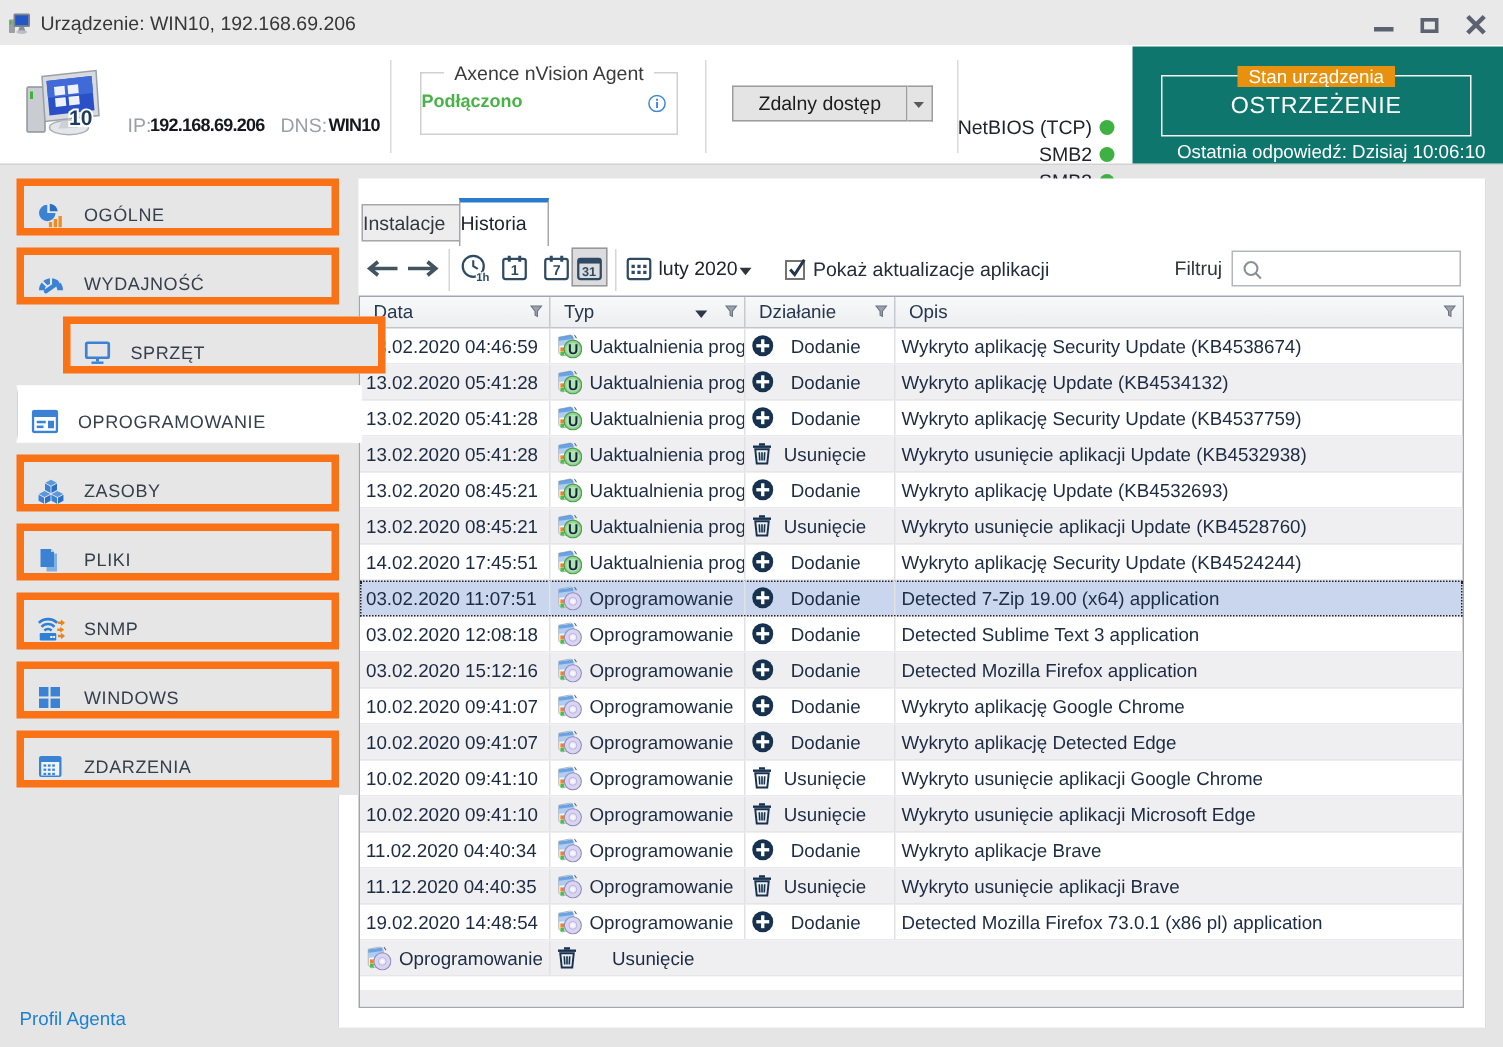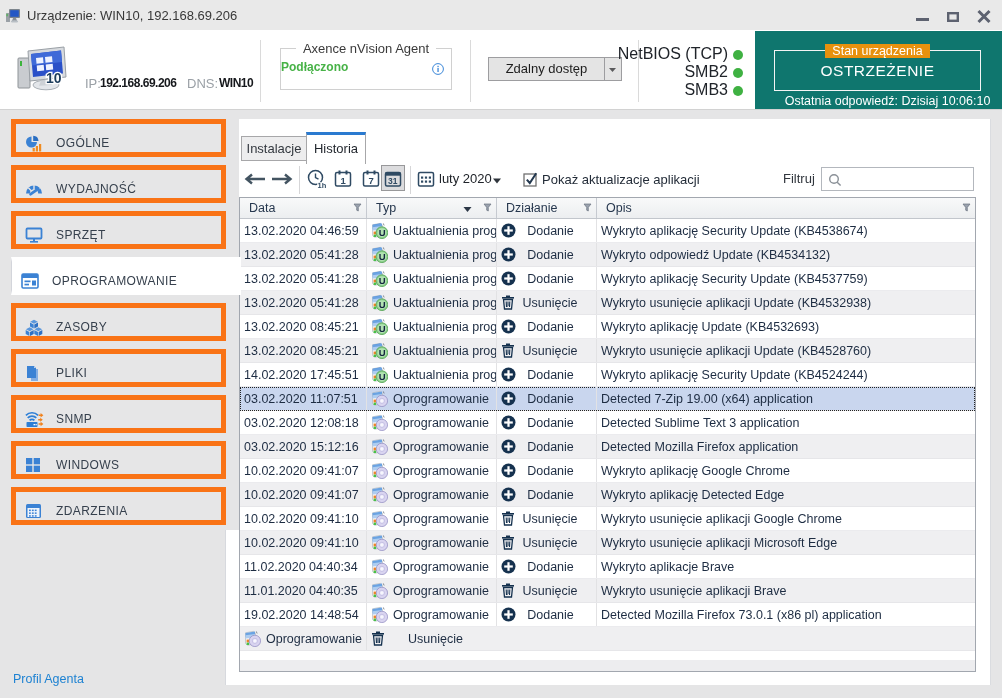--- a/index.html
+++ b/index.html
@@ -12,30 +12,30 @@
 .header { position:absolute; left:0; top:30px; width:1002px; height:80px; background:#ffffff; border-bottom:1px solid #d2d2d2; }
 .hsep { position:absolute; top:10px; height:62px; width:1px; background:#dadada; }
 .iplbl { color:#9aa0a6; font-size:13px; }
 .ipval { color:#16181c; font-size:12px; font-weight:bold; letter-spacing:-0.5px; }
 .fieldset { position:absolute; border:1px solid #d0d0d0; }
 .fieldset .legend { position:absolute; top:-8px; left:0; right:0; text-align:center; font-size:13px; }
 .fieldset .legend span { background:#fff; padding:0 7px; color:#3a3a3a; }
 .btn { position:absolute; left:488px; top:27px; width:117px; height:24px; background:#e4e4e4; border:1px solid #9d9da0; font-size:13px; color:#1d1d1d; text-align:center; line-height:22px; }
 .btnarr { position:absolute; left:605px; top:27px; width:17px; height:24px; background:#e4e4e4; border:1px solid #9d9da0; border-left:none; }
 .orange { position:absolute; left:755px; top:1px; width:247px; height:78px; background:#0f766e; color:#fff; }
-.smbrow { position:absolute; right:259px; font-size:16px; color:#20242a; text-align:right; }
+.smbrow { position:absolute; right:259px; font-size:13px; color:#20242a; text-align:right;margin-top:32px; }
 .dot { display:inline-block; width:10px; height:10px; border-radius:50%; background:#3fb142; margin-left:5px; vertical-align:-1px; }
 .menu-item { position:absolute; left:11px; width:215px; height:38px; background:#e6e6e7; border:5px solid #f97316; z-index:3; }
 .menu-item.active { width:230px; background:#ffffff; border-color:#fff; border-left:1px solid #d3d5db; }
 .menu-item .mico { position:absolute; left:9px; top:11px; }
 .menu-item .mlbl { position:absolute; left:40px; top:11.5px; font-size:12px; letter-spacing:0.4px; color:#36404d; }
 .profil { position:absolute; left:13px; top:672px; color:#1e82d2; font-size:12.5px; z-index:3; }
 .panel { position:absolute; left:225px; top:119px; width:766px; height:566px; background:#fff; border-left:1px solid #d7d9de; border-right:1px solid #dadce0; }
 .graypatch { position:absolute; left:-1px; top:-1px; width:14px; height:412px; background:#e5e5e6; z-index:2; }
-.tab { position:absolute; top:17px; font-size:13px; text-align:center; }
+.tab { position:absolute; top:17px; font-size:13px; }
 .tab.inactive { left:15px; width:66px; height:25px; background:#ededee; border:1px solid #a7a7a9; line-height:24px; color:#33383f; }
 .tab.active { left:80px; width:60px; height:32px; top:13px; background:#fff; border-left:1px solid #a7a7a9; border-right:1px solid #a7a7a9; border-top:3px solid #2a7ad0; line-height:27px; color:#1f242b; }
 .toolbar { position:absolute; left:11px; top:45px; width:752px; height:33px; }
 .tsep { position:absolute; top:2px; height:28px; width:1px; background:#d6d6d8; }
 .cal31box { position:absolute; left:144px; top:1px; width:24px; height:26px; background:#dcdcde; border:1px solid #98989a; }
 .luty { position:absolute; left:202px; top:7px; font-size:13px; color:#20242a; }
 .chktxt { position:absolute; left:305px; top:8px; font-size:13px; color:#232c38; }
 .filtruj { position:absolute; left:546px; top:7px; font-size:13px; color:#31363d; }
 .searchbox { position:absolute; left:584px; top:3px; width:153px; height:24px; border:1px solid #b3b7bd; background:#fff; }
 .grid { position:absolute; left:13px; top:78px; width:737px; border:1px solid #a2a7af; font-size:12.5px; }
@@ -145,21 +145,21 @@
             <path d="M1 12.5 A8 8 0 0 1 17 12.5 L13.2 12.5 A4.2 4.2 0 0 0 4.8 12.5 Z" fill="#3b82d4"></path>
             <g stroke="#e6e6e7" stroke-width="1.4">
               <path d="M9 12.5 L3.3 6.8"></path>
               <path d="M9 12.5 L9 4"></path>
               <path d="M9 12.5 L14.7 6.8"></path>
             </g>
             <path d="M13.2 7.8 L5.6 13.2" stroke="#3b82d4" stroke-width="2.8" stroke-linecap="round"></path>
           </svg></span>
         <span class="mlbl">WYDAJNOŚĆ</span>
       </div>
-      <div class="menu-item" style="top:211px;">
+      <div class="menu-item" style="top:211px;margin-left:31px;">
         <span class="mico"><svg width="18" height="16" viewBox="0 0 18 16">
             <rect x="1.5" y="1.5" width="15" height="10" rx="1" fill="none" stroke="#3b82d4" stroke-width="1.8"></rect>
             <rect x="8" y="12" width="2" height="2" fill="#3b82d4"></rect>
             <rect x="5" y="14" width="8" height="1.6" fill="#3b82d4"></rect>
           </svg></span>
         <span class="mlbl">SPRZĘT</span>
       </div>
       <div class="menu-item active" style="top:257px;">
         <span class="mico"><svg width="18" height="16" viewBox="0 0 18 16">
             <rect x="1" y="1" width="16" height="14" rx="1.2" fill="none" stroke="#3b82d4" stroke-width="1.6"></rect>
@@ -366,21 +366,21 @@
             <span>Uaktualnienia programów</span>
           </div>
           <div class="c typc">
             <svg width="15" height="15" viewBox="0 0 15 15">
               <circle cx="7.5" cy="7.5" r="7" fill="#16324f"></circle>
               <rect x="6.4" y="3.2" width="2.2" height="8.6" fill="#fff"></rect>
               <rect x="3.2" y="6.4" width="8.6" height="2.2" fill="#fff"></rect>
             </svg>
             <span style="flex:1;text-align:center;padding-right:16px;">Dodanie</span>
           </div>
-          <div class="c">Wykryto odpowiedź Update (KB4534132)</div>
+          <div class="c">Wykryto aplikację Update (KB4534132)</div>
         </div>
         <div class="grow">
           <div class="c">13.02.2020 05:41:28</div>
           <div class="c typc">
             <svg width="17" height="17" viewBox="0 0 17 17">
               <path d="M1.5 2.8 L9.5 1.3 L11.5 3.3 L11.5 13.8 L3.5 15.3 L1.5 13.3 Z" fill="#f4f6f8" stroke="#a8aeb6" stroke-width="0.6"></path>
               <path d="M1.5 2.8 L9.5 1.3 L11 2.9 L3 4.4 Z" fill="#5a95dc"></path>
               <path d="M1.5 3 L11 1.6 L11 5.8 L1.5 7.2 Z" fill="#6ba3e2"></path>
               <path d="M1.5 5.2 L11 4 L11 7.4 L1.5 8.6 Z" fill="#aecdf0"></path>
               <rect x="2.6" y="9.6" width="2.6" height="2.8" fill="#f08424"></rect>
@@ -716,21 +716,21 @@
             <svg width="15" height="15" viewBox="0 0 15 15">
               <circle cx="7.5" cy="7.5" r="7" fill="#16324f"></circle>
               <rect x="6.4" y="3.2" width="2.2" height="8.6" fill="#fff"></rect>
               <rect x="3.2" y="6.4" width="8.6" height="2.2" fill="#fff"></rect>
             </svg>
             <span style="flex:1;text-align:center;padding-right:16px;">Dodanie</span>
           </div>
           <div class="c">Wykryto aplikacje Brave</div>
         </div>
         <div class="grow alt">
-          <div class="c">11.01.2020 04:40:35</div>
+          <div class="c">11.12.2020 04:40:35</div>
           <div class="c typc">
             <svg width="17" height="17" viewBox="0 0 17 17">
               <path d="M1.5 2.8 L9.5 1.3 L11.5 3.3 L11.5 13.8 L3.5 15.3 L1.5 13.3 Z" fill="#f4f6f8" stroke="#a8aeb6" stroke-width="0.6"></path>
               <path d="M1.5 3 L11 1.6 L11 5.8 L1.5 7.2 Z" fill="#6ba3e2"></path>
               <path d="M1.5 5.2 L11 4 L11 7.4 L1.5 8.6 Z" fill="#aecdf0"></path>
               <rect x="2.6" y="9.6" width="2.6" height="2.8" fill="#f08424"></rect>
               <rect x="2.6" y="12.6" width="2.6" height="2.4" fill="#49c149"></rect>
               <path d="M12.2 1.2 L13.6 3.2 L13 3.6 L11.8 1.6 Z" fill="#5a6068"></path>
               <circle cx="10.9" cy="10.9" r="5.7" fill="#d9d4f0" stroke="#8f89c0" stroke-width="0.7"></circle>
               <circle cx="10.9" cy="10.9" r="2.6" fill="#eceafa" stroke="#a9a3d2" stroke-width="0.5"></circle>

